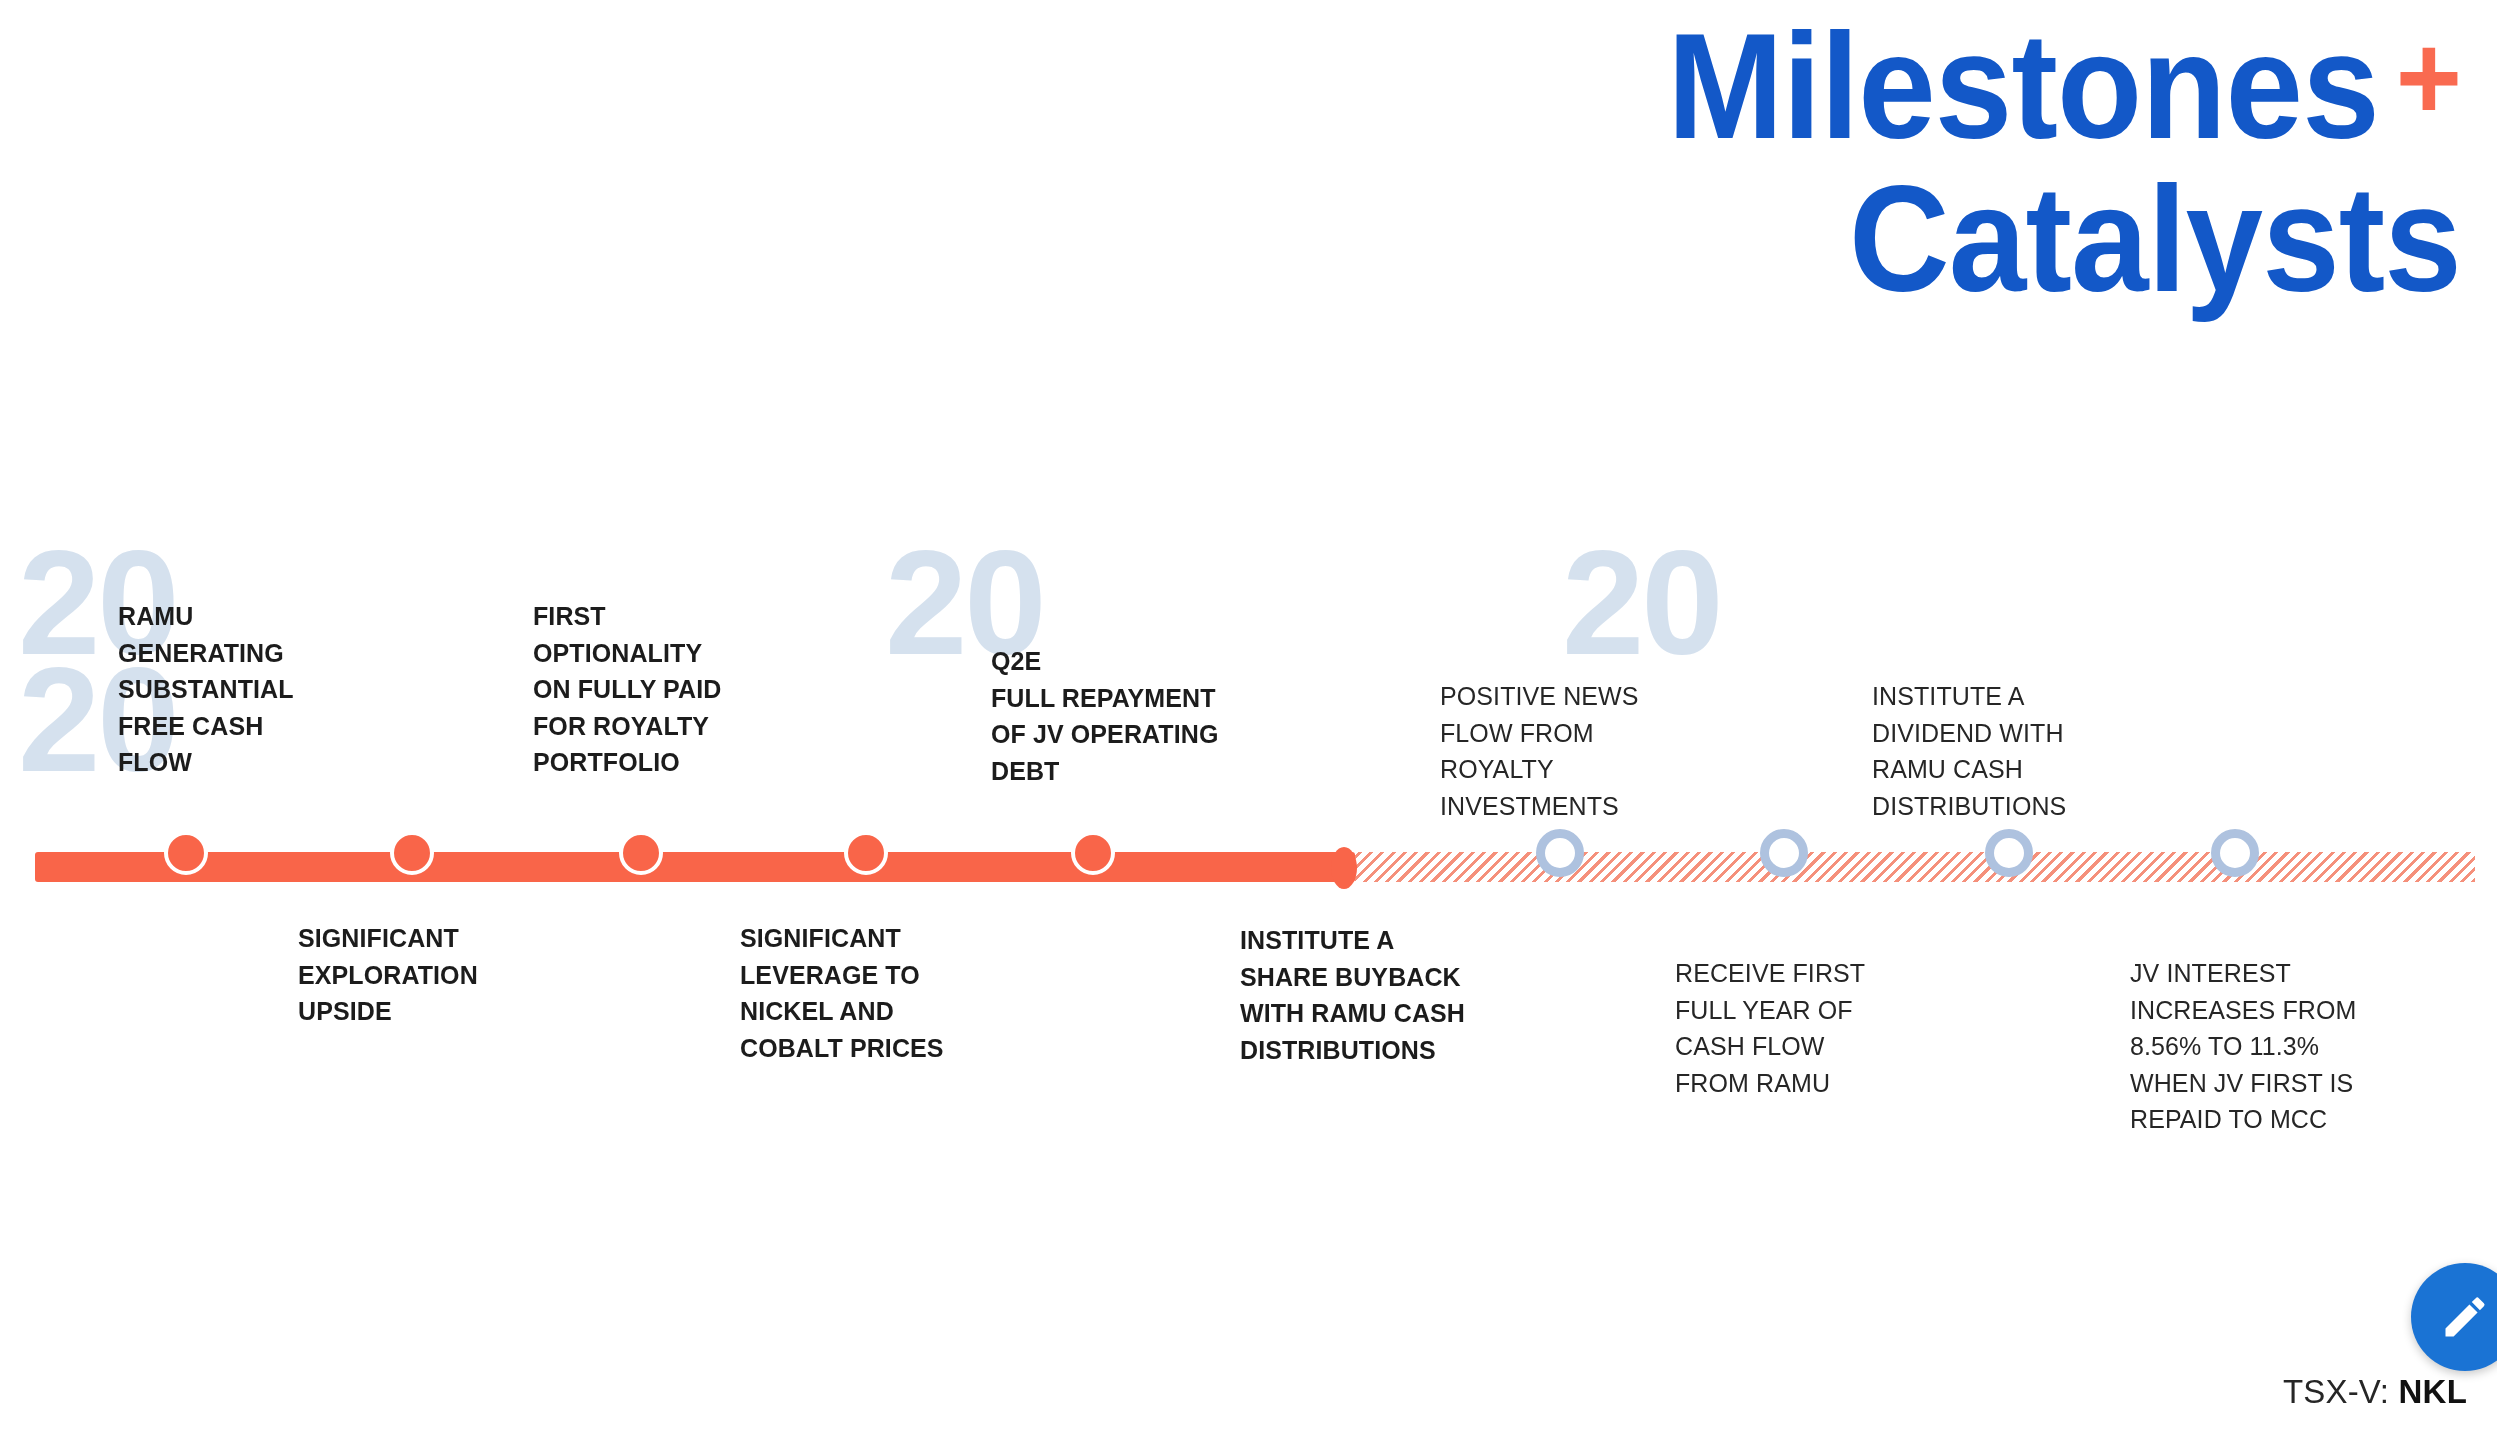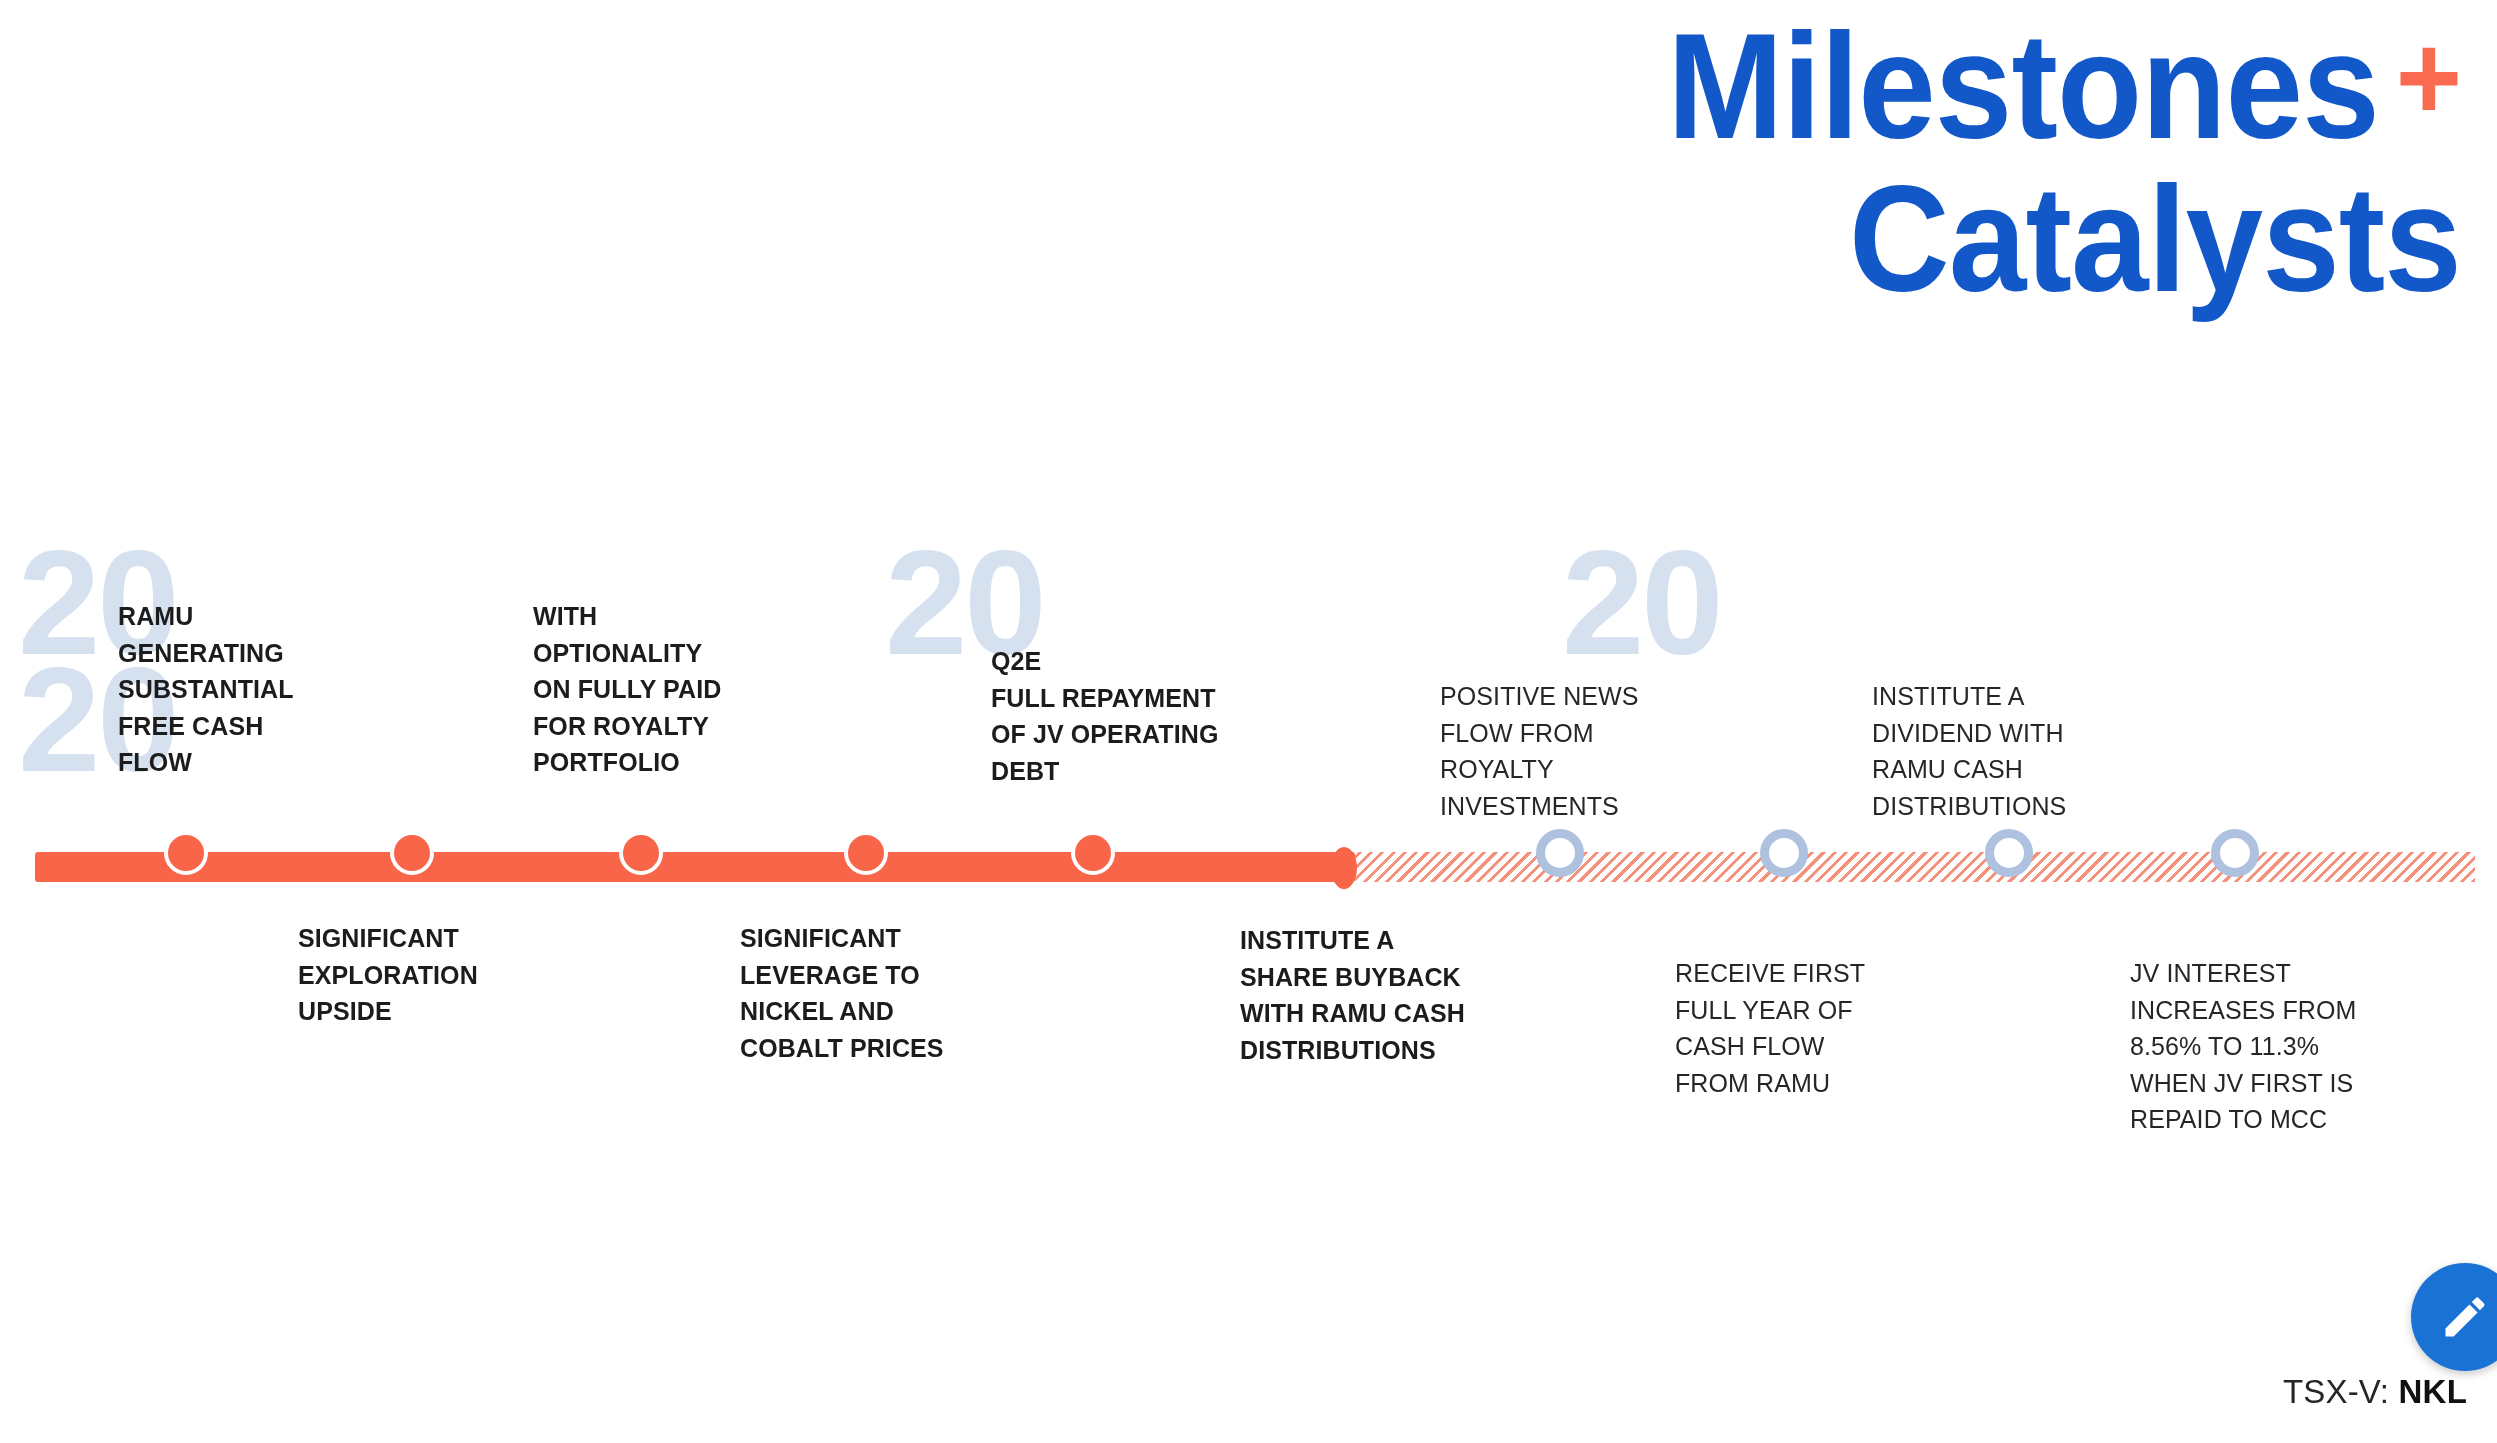--- a/index.html
+++ b/index.html
@@ -187,21 +187,21 @@
 
 <div class="ms bold" style="left:118px;  top:598px;">
   <span class="ln">RAMU</span>
   <span class="ln">GENERATING</span>
   <span class="ln">SUBSTANTIAL</span>
   <span class="ln">FREE CASH</span>
   <span class="ln">FLOW</span>
 </div>
 
 <div class="ms bold" style="left:533px;  top:598px;">
-  <span class="ln">WITH</span>
+  <span class="ln">FIRST</span>
   <span class="ln">OPTIONALITY</span>
   <span class="ln">ON FULLY PAID</span>
   <span class="ln">FOR ROYALTY</span>
   <span class="ln">PORTFOLIO</span>
 </div>
 
 <div class="ms bold" style="left:991px;  top:643px;">
   <span class="ln">Q2E</span>
   <span class="ln">FULL REPAYMENT</span>
   <span class="ln">OF JV OPERATING</span>

